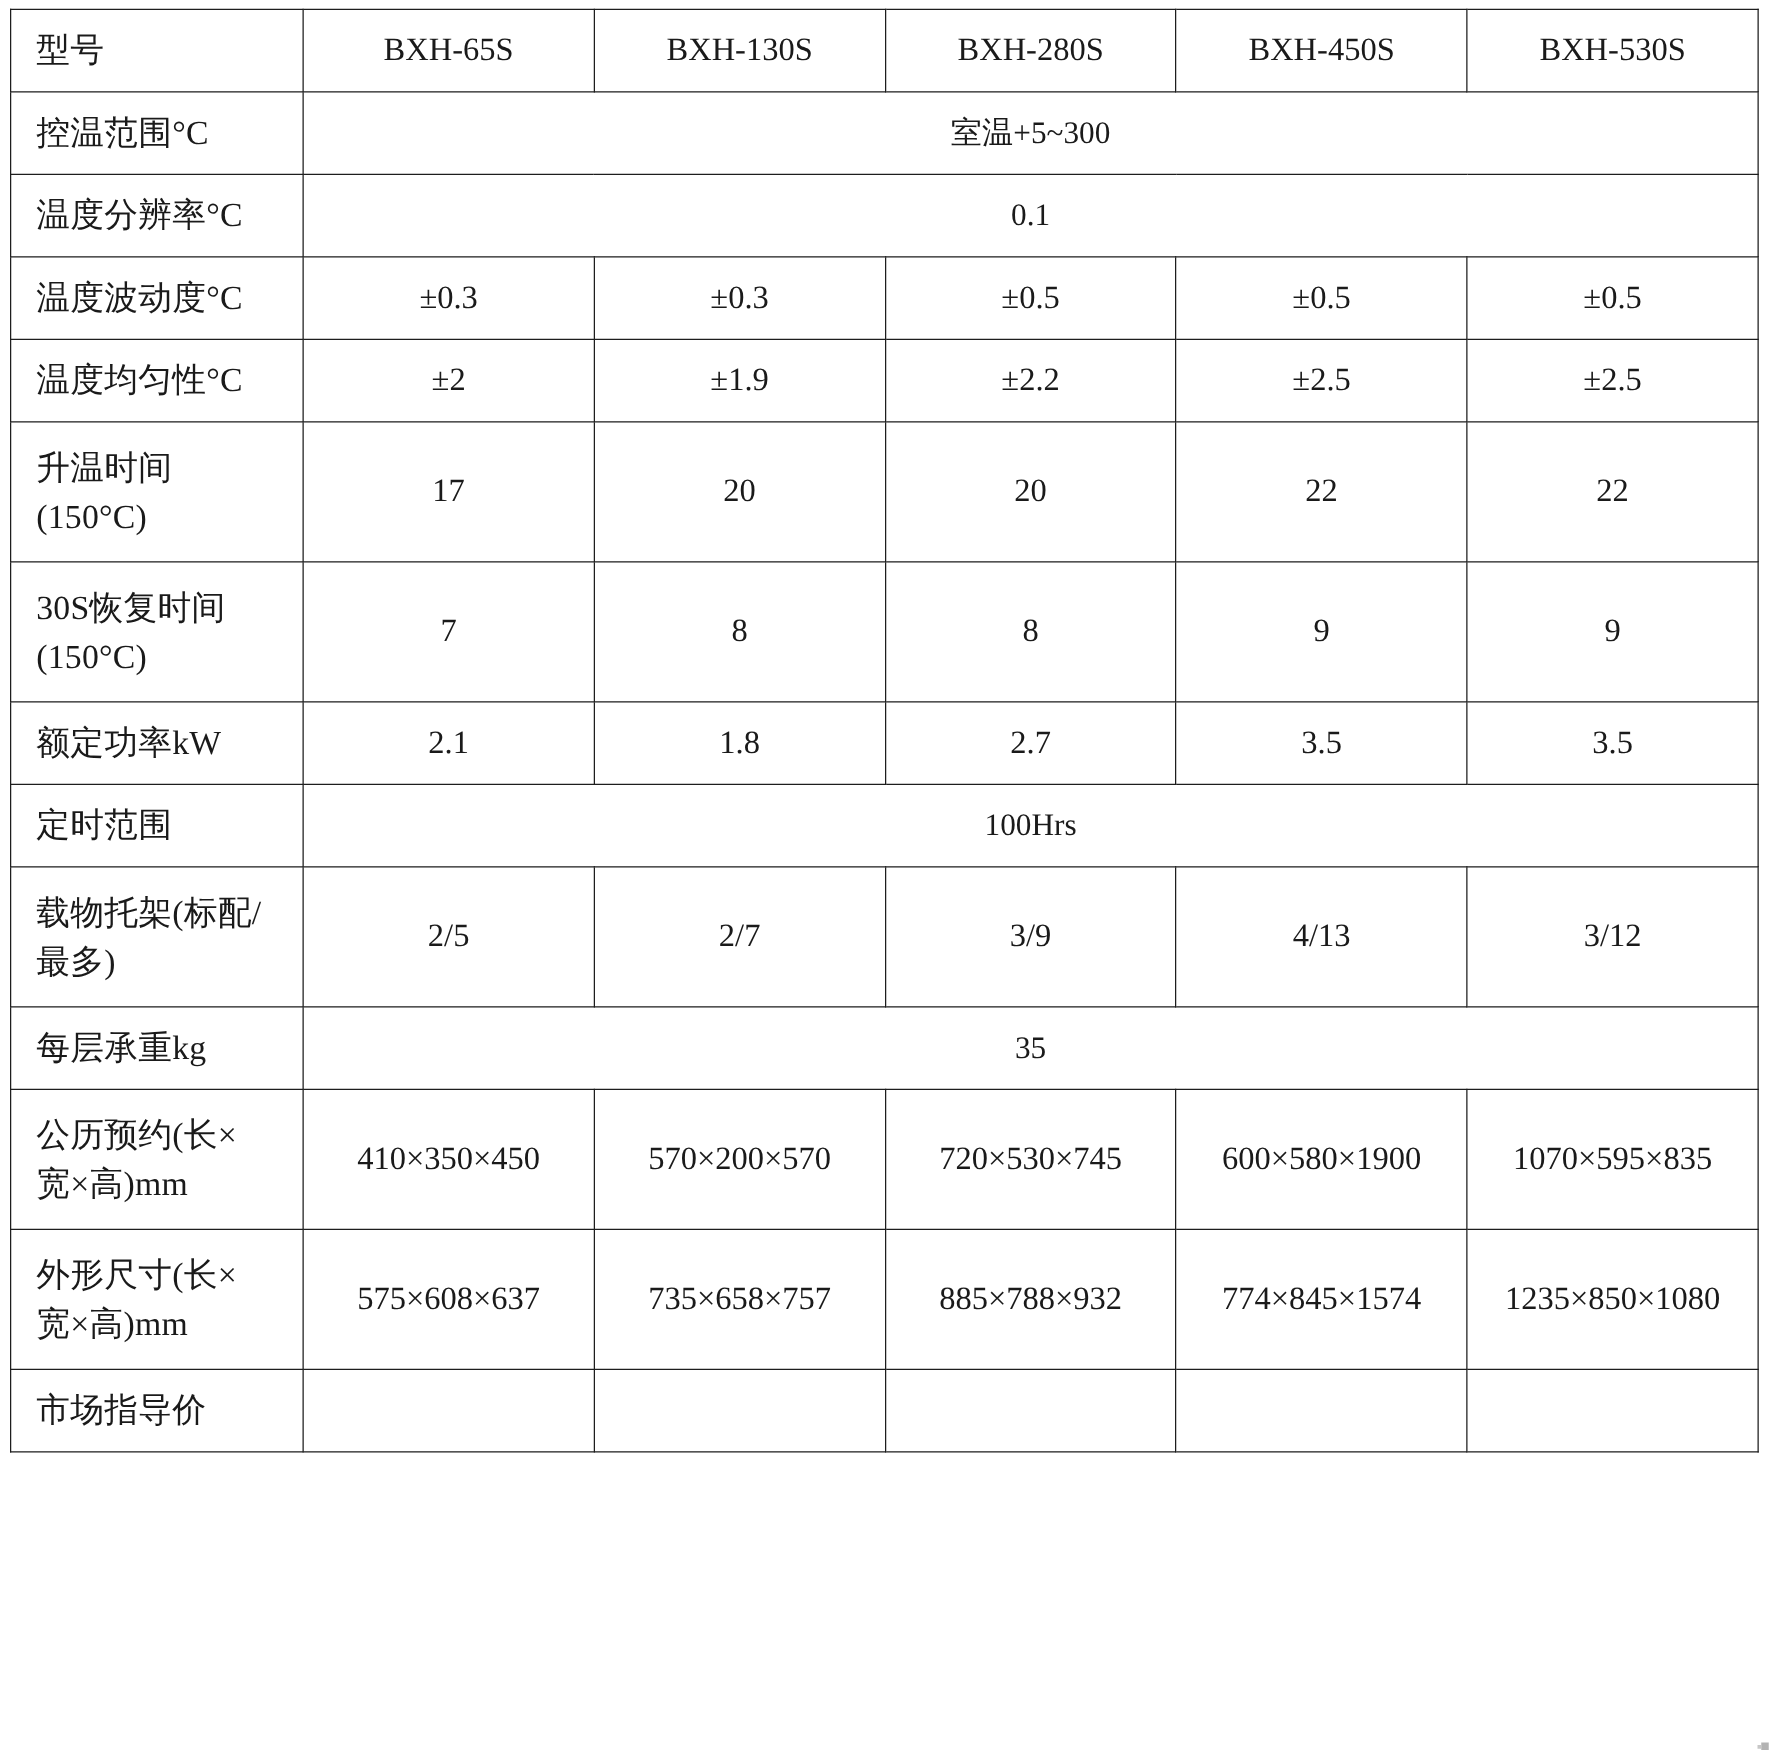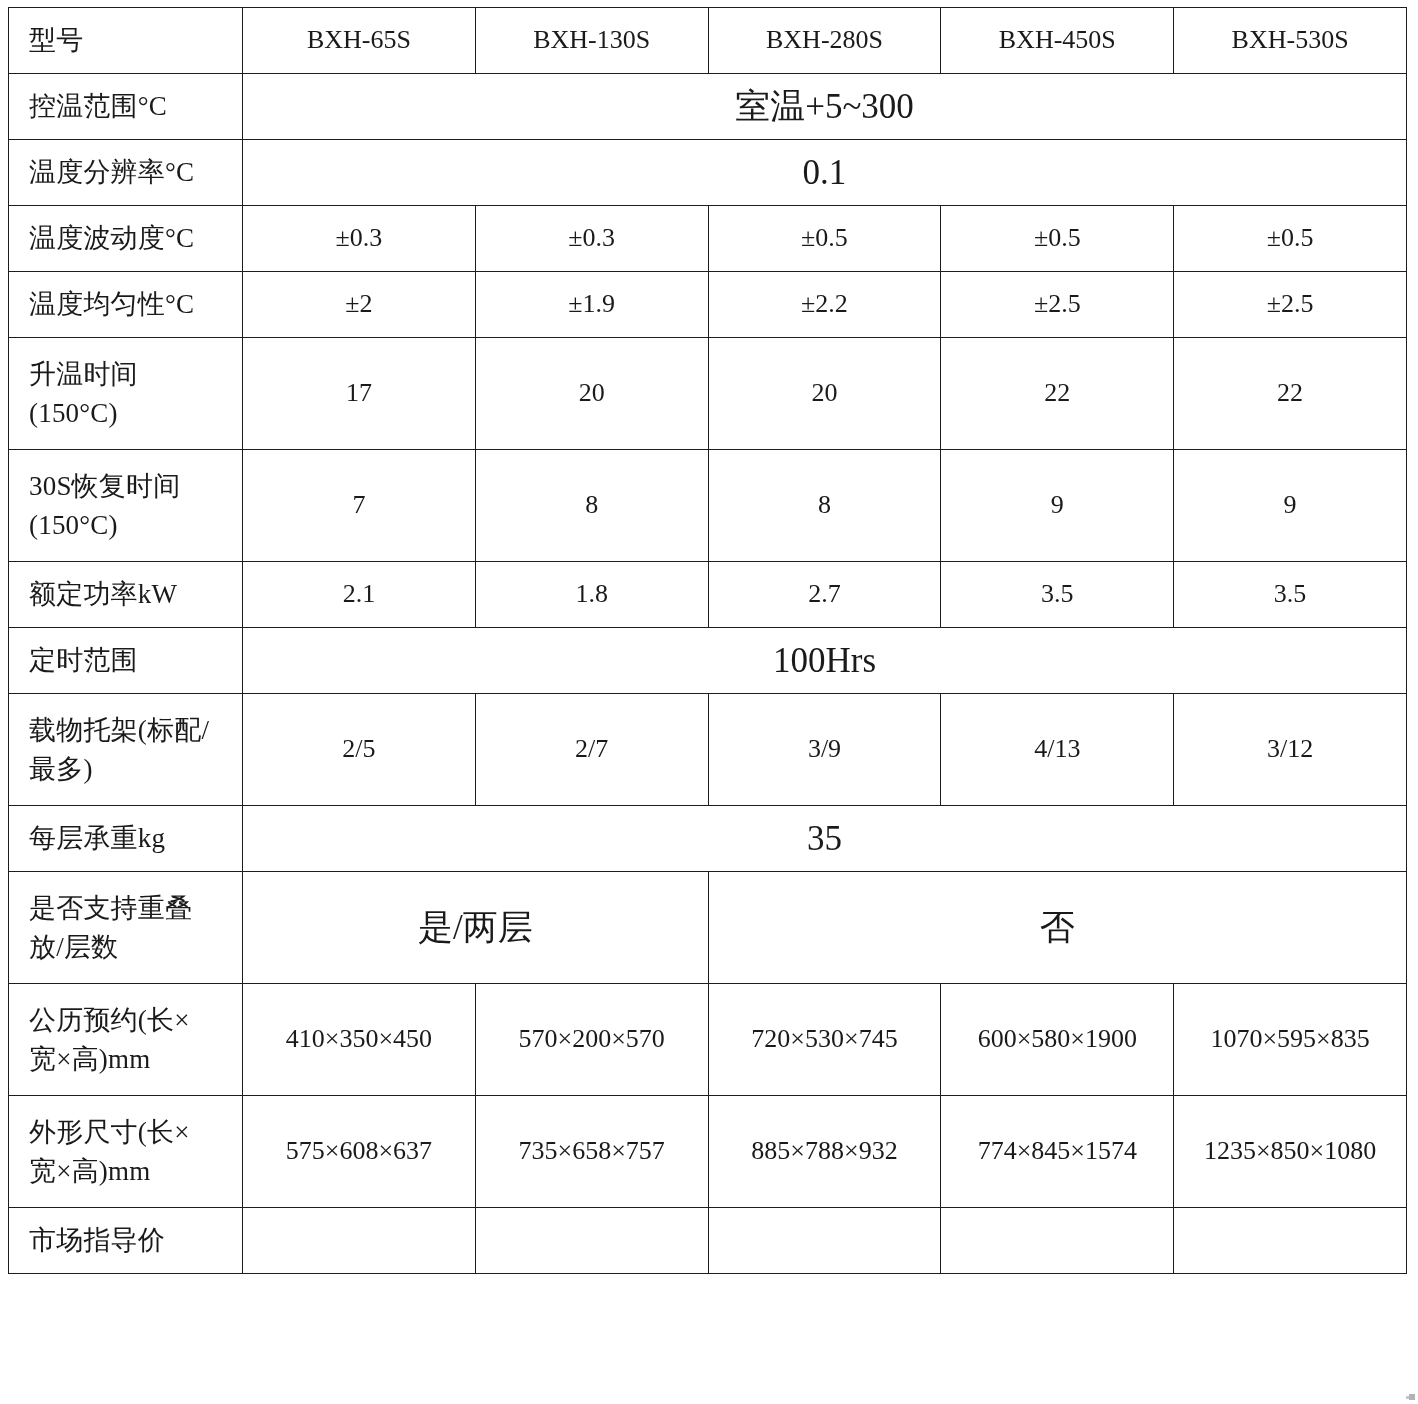--- a/index.html
+++ b/index.html
@@ -69,21 +69,21 @@
   td.data-cell .cell-inner {
     justify-content: center;
     padding: 6px 6px;
     font-size: 26px;
     line-height: 1.4;
   }
 
   td.merged-cell .cell-inner {
     justify-content: center;
     padding: 6px;
-    font-size: 35px;
+    font-size: 25px;
   }
 
   
   tr.r-h1 td { height: 65px; }
   tr.r-h2 td { height: 65px; }
   tr.r-tall td { height: 111px; }
 
   .label-text {
     display: block;
     white-space: pre-line;
@@ -394,38 +394,20 @@
           </td>
           <td class="data-cell merged-cell" colspan="5">
             <div class="cell-inner">
               <span>35</span>
             </div>
           </td>
         </tr>
         <tr class="r-tall">
           <td class="label-cell">
             <div class="cell-inner">
-              <span class="label-text">是否支持重叠
-放/层数</span>
-            </div>
-          </td>
-          <td class="data-cell merged-cell" colspan="2">
-            <div class="cell-inner">
-              <span>是/两层</span>
-            </div>
-          </td>
-          <td class="data-cell merged-cell" colspan="3">
-            <div class="cell-inner">
-              <span>否</span>
-            </div>
-          </td>
-        </tr>
-        <tr class="r-tall">
-          <td class="label-cell">
-            <div class="cell-inner">
               <span class="label-text">公历预约(长×
 宽×高)mm</span>
             </div>
           </td>
           <td class="data-cell">
             <div class="cell-inner">
               <span>410×350×450</span>
             </div>
           </td>
           <td class="data-cell">

